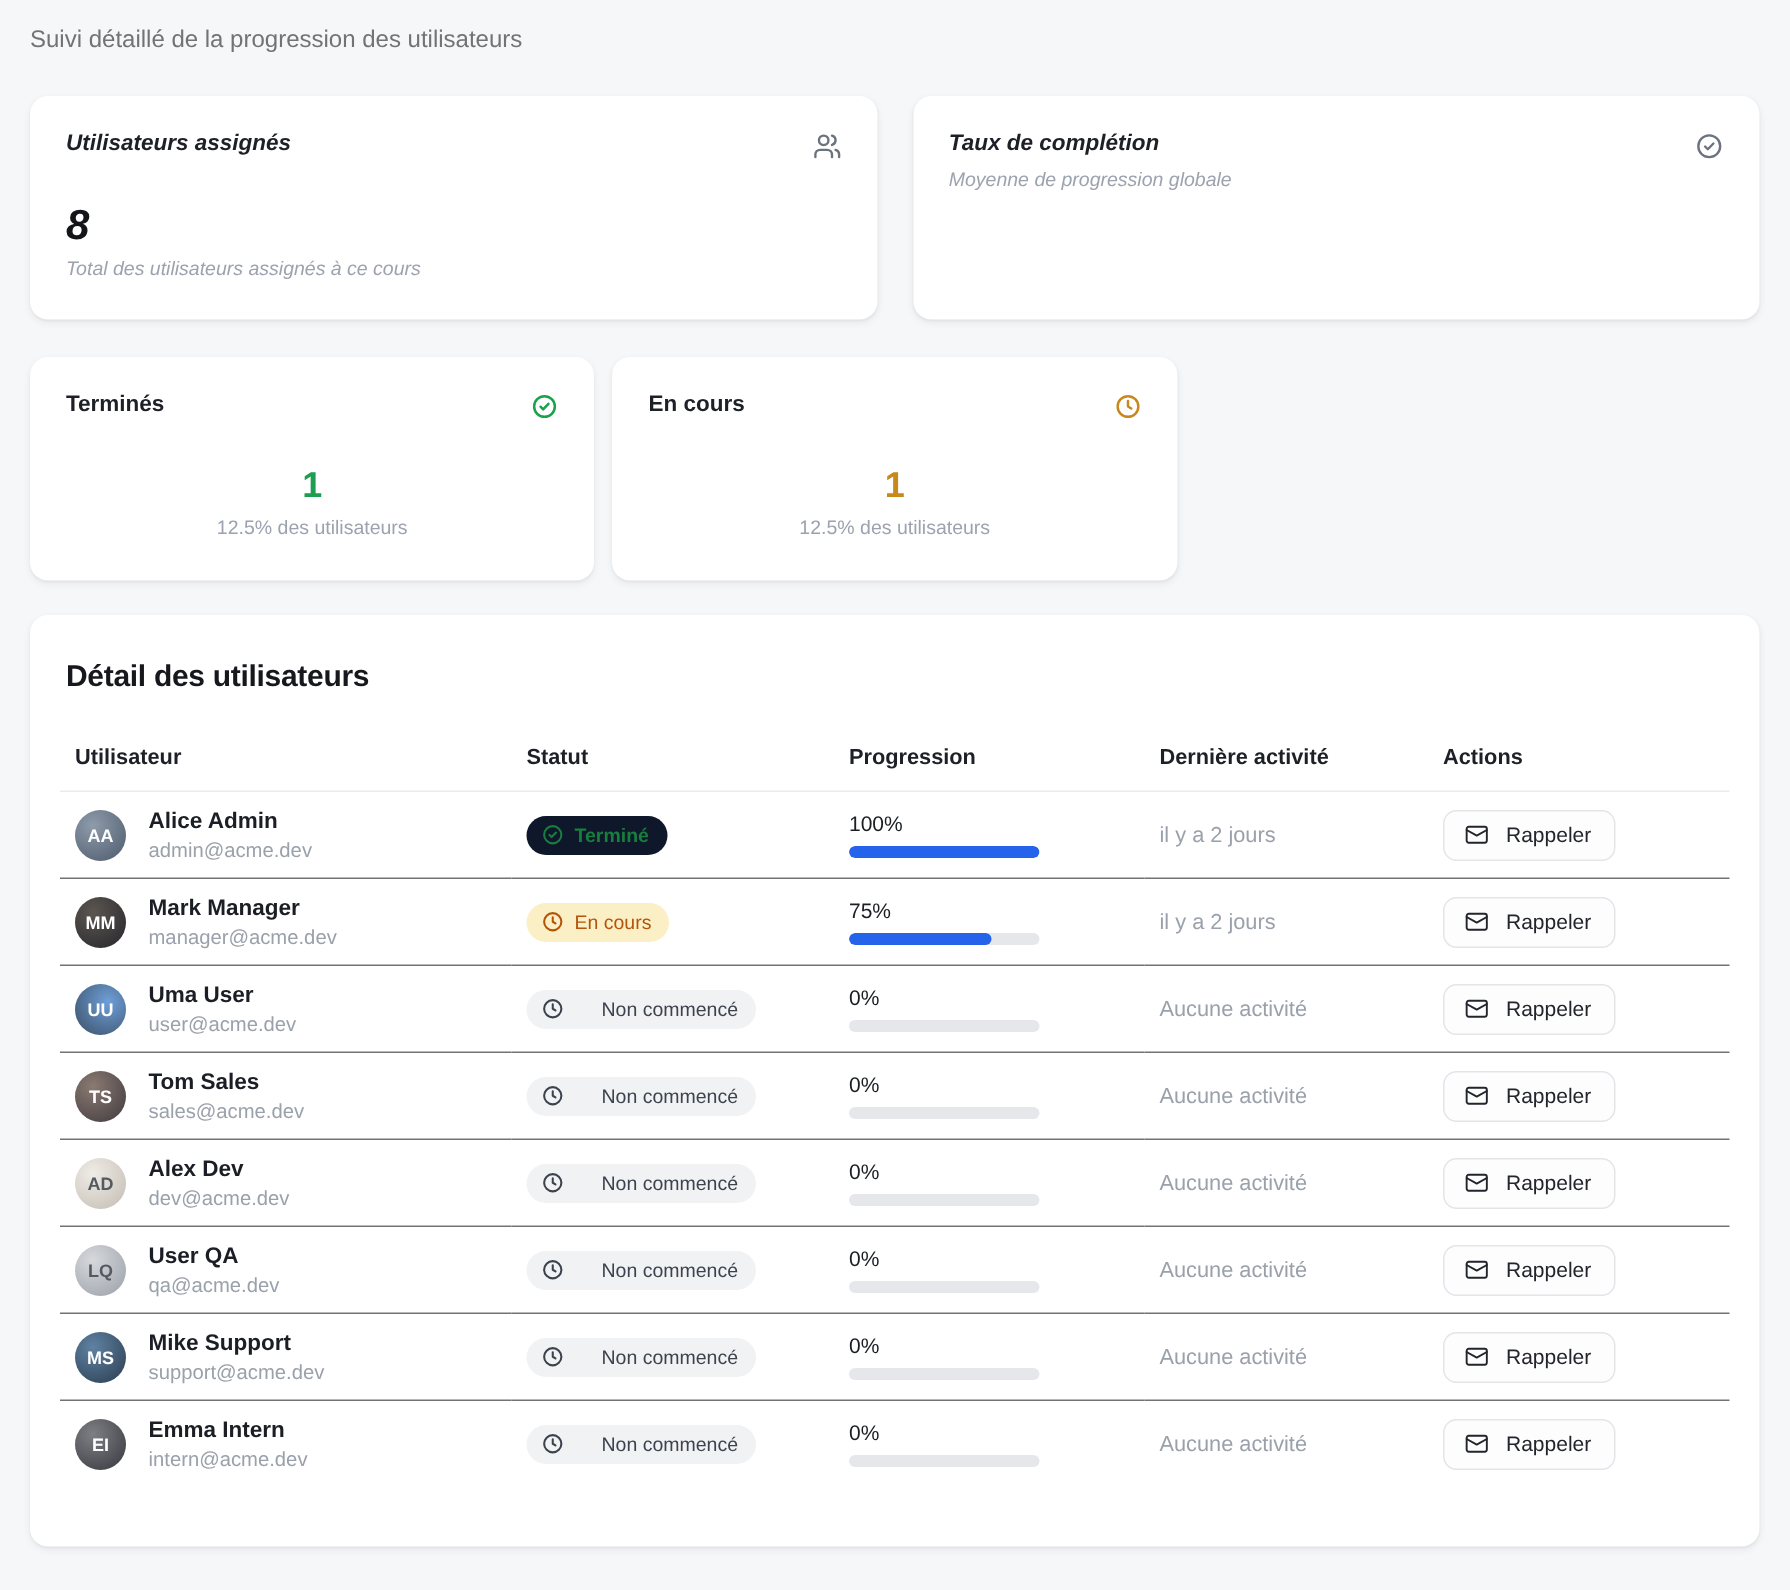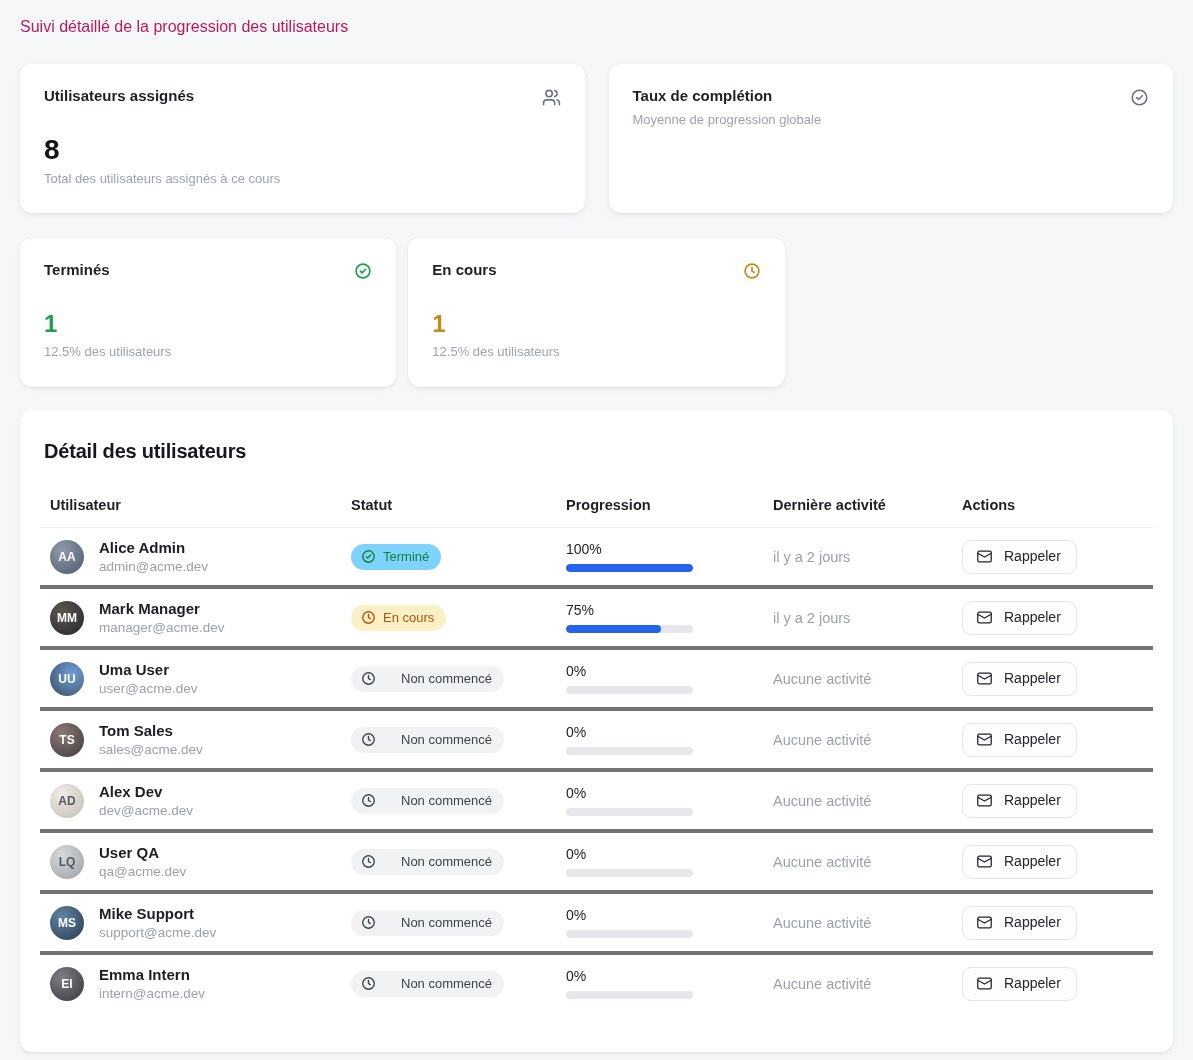--- a/index.html
+++ b/index.html
@@ -7,30 +7,30 @@
   body {
     font-family:"Liberation Sans","DejaVu Sans",sans-serif;
     background:#f6f7f9;
     color:#17191f;
     overflow:hidden;
   }
   .page { padding:10px 20px 20px 20px; }
 
   
   .page-title { font-size:27px; font-weight:800; letter-spacing:-.3px; color:#141519; }
-  .page-subtitle { font-size:16px; color:#be185d; margin-top:8px; }
+  .page-subtitle { font-size:16px; color:#737373; margin-top:8px; }
 
   
   .card {
     background:#fff;
     border-radius:12px;
     box-shadow:0 1px 2px rgba(16,24,40,.05), 0 2px 6px rgba(16,24,40,.06);
   }
-  .stats-grid { display:grid; grid-template-columns:1fr 1fr; gap:24px; margin-top:28px; }
-  .status-grid { display:grid; grid-template-columns:repeat(3,1fr); gap:12px; margin-top:25px; }
+  .stats-grid { display:grid; grid-template-columns:1fr 1fr; gap:24px; margin-top:28px;font-style:italic; }
+  .status-grid { display:grid; grid-template-columns:repeat(3,1fr); gap:12px; margin-top:25px;text-align:center; }
   .stat-card { height:149px; padding:23px 24px; }
   .card-top { display:flex; align-items:flex-start; justify-content:space-between; }
   .card-label { font-size:15px; font-weight:600; color:#1d2026; }
   .card-icon { color:#6b7280; flex:0 0 auto; margin-top:1px; }
   .card-icon svg { display:block; }
   .stat-value { font-size:28px; font-weight:800; margin-top:27px; color:#141519; }
   .stat-desc { font-size:13px; color:#9ca3af; margin-top:5px; }
   .status-value { font-size:24px; font-weight:800; margin-top:30px; }
   .status-desc { font-size:13px; color:#9ca3af; margin-top:6px; }
   .icon-green { color:#16a34a; }
@@ -38,39 +38,39 @@
   .icon-slate { color:#4b5563; }
 
   
   .table-card { margin-top:23px; padding:30px 20px 40px 20px; min-height:603px; }
   .table-title { font-size:20px; font-weight:800; color:#16181d; letter-spacing:-.2px; margin-left:4px; }
   table { width:100%; border-collapse:collapse; margin-top:24px; }
   th {
     text-align:left; font-size:14.5px; font-weight:600; color:#1d2026;
     padding:10px 10px 14px 10px; border-bottom:1px solid #e9ebee;
   }
-  td { padding:11px 10px; border-bottom:4px solid #737373; vertical-align:middle; }
+  td { padding:11px 10px; border-bottom:1px solid #737373; vertical-align:middle; }
   tr:last-child td { border-bottom:none; }
 
   .user-cell { display:flex; align-items:center; gap:15px; }
   .avatar {
     width:34px; height:34px; border-radius:50%;
     display:flex; align-items:center; justify-content:center;
     font-size:12px; font-weight:700; color:#fff; flex:0 0 auto;
   }
   .user-name { font-size:15px; font-weight:600; color:#1b1e24; }
   .user-email { font-size:13.5px; color:#9aa1ab; margin-top:3px; }
 
   .badge {
     display:inline-flex; align-items:center; gap:7px;
     font-size:13px; font-weight:500;
     padding:5px 12px 6px 10px; border-radius:999px; white-space:nowrap;
   }
   .badge svg { display:block; }
-  .badge--done { background:#7dd3fc; color:#177e3e; }
+  .badge--done { background:#0f172a; color:#177e3e;font-weight:bold; }
   .badge--progress { background:#fbf0c5; color:#b45309; }
   .badge--none { background:#f1f2f4; color:#3c434e;gap:25px; }
 
   .progress-label { font-size:14px; color:#1b1e24; }
   .progress-track { width:127px; height:8px; border-radius:4px; background:#e5e7eb; margin-top:7px; overflow:hidden; }
   .progress-fill { height:100%; border-radius:4px; }
 
   .activity { font-size:14.5px; color:#9aa1ab; }
 
   .remind-btn {

